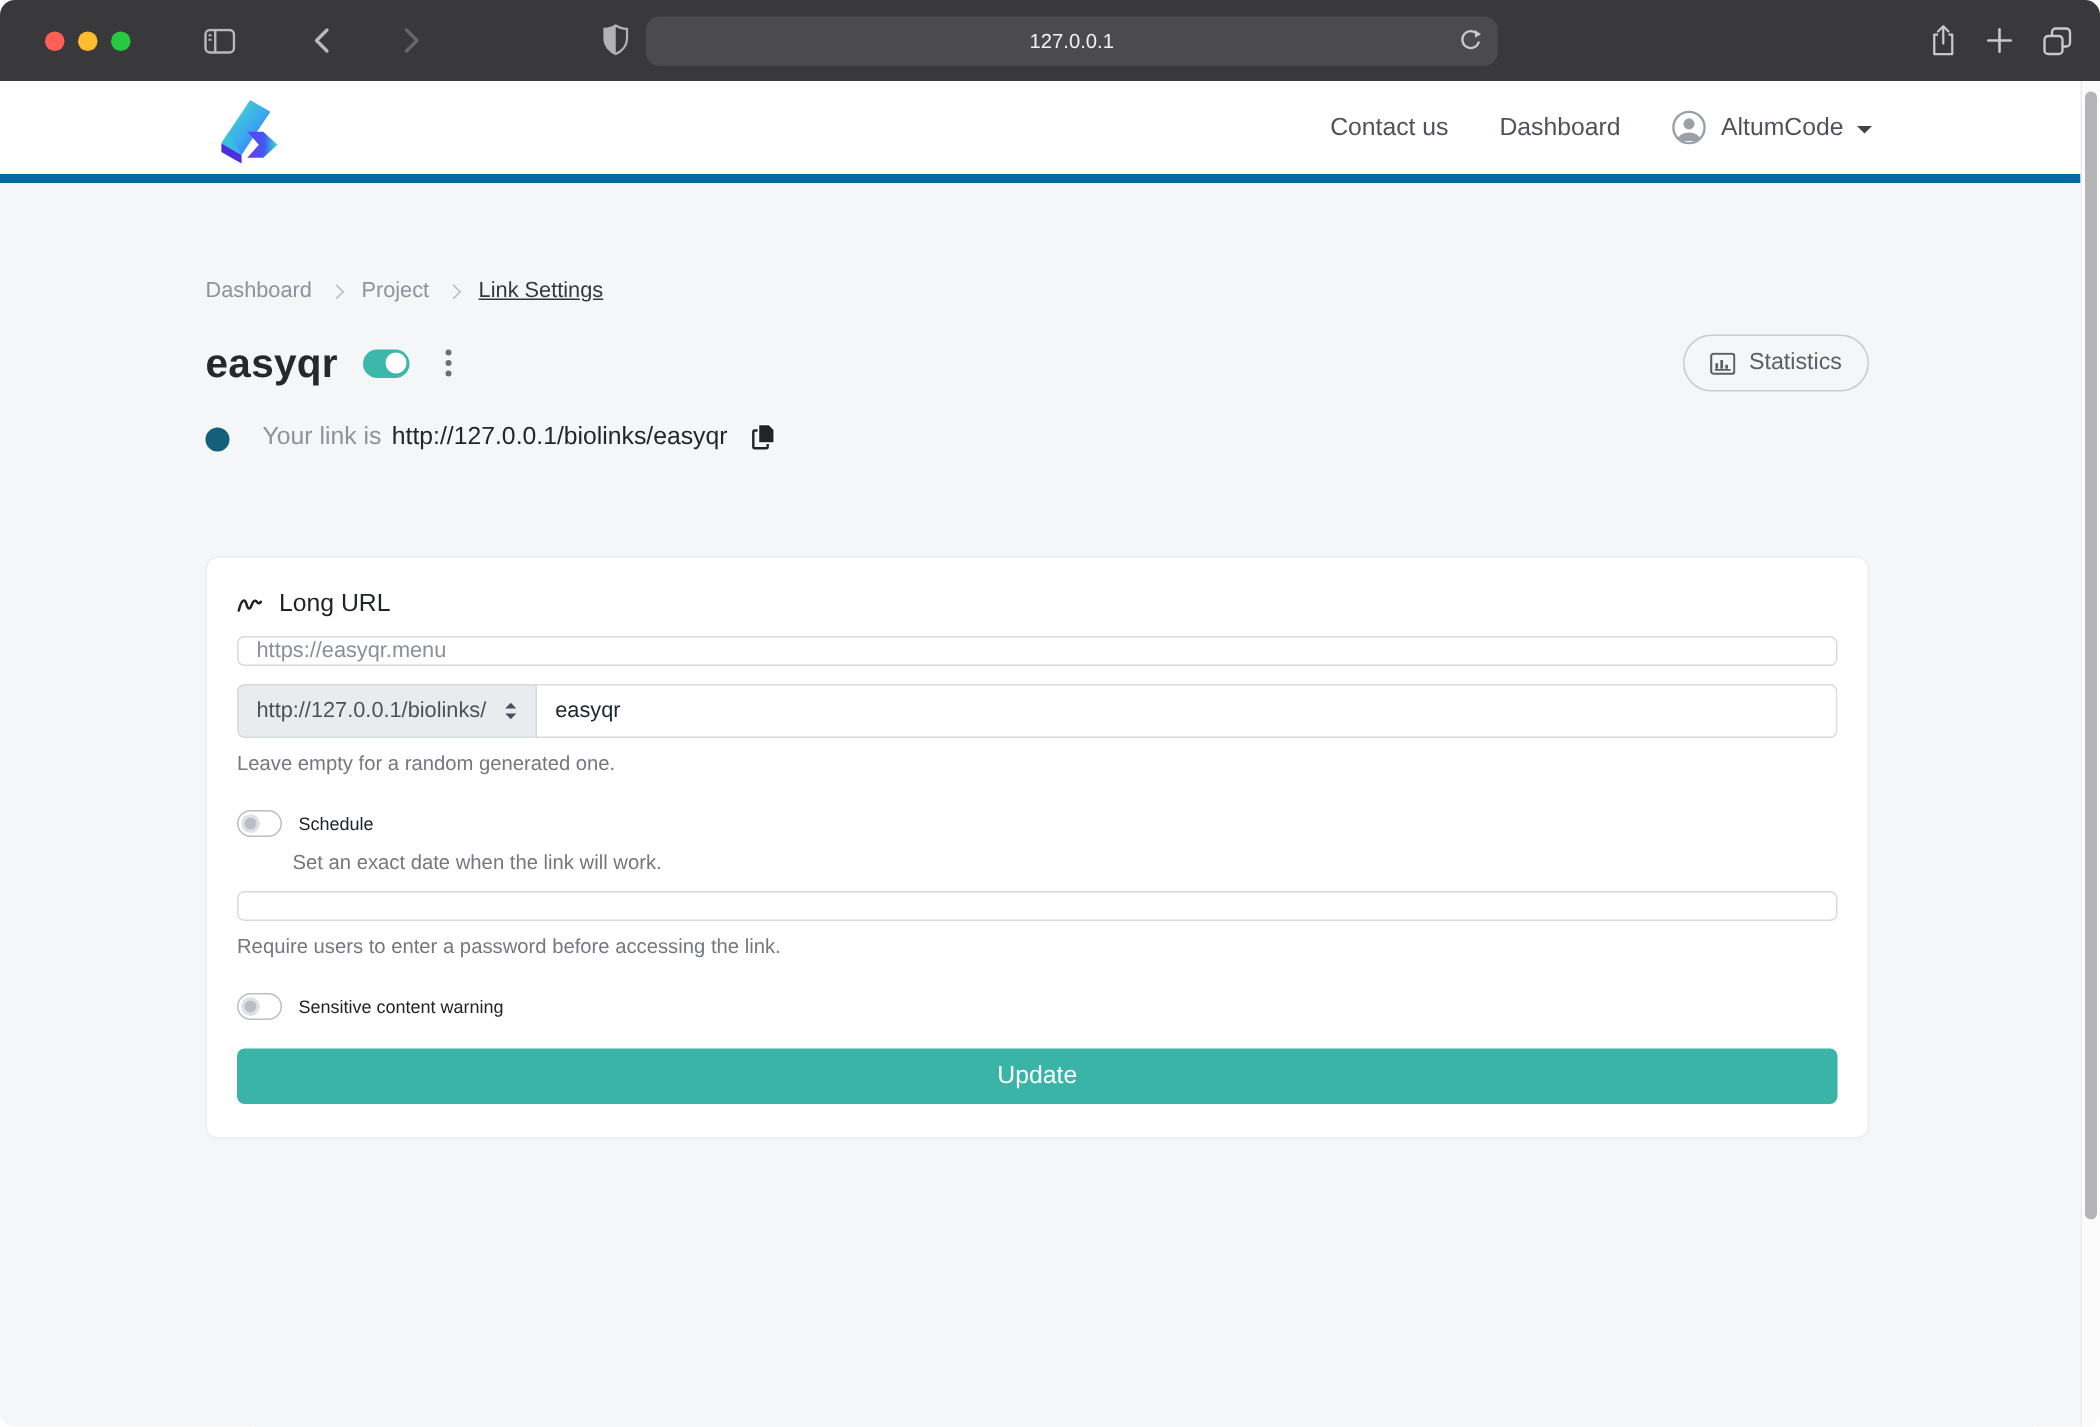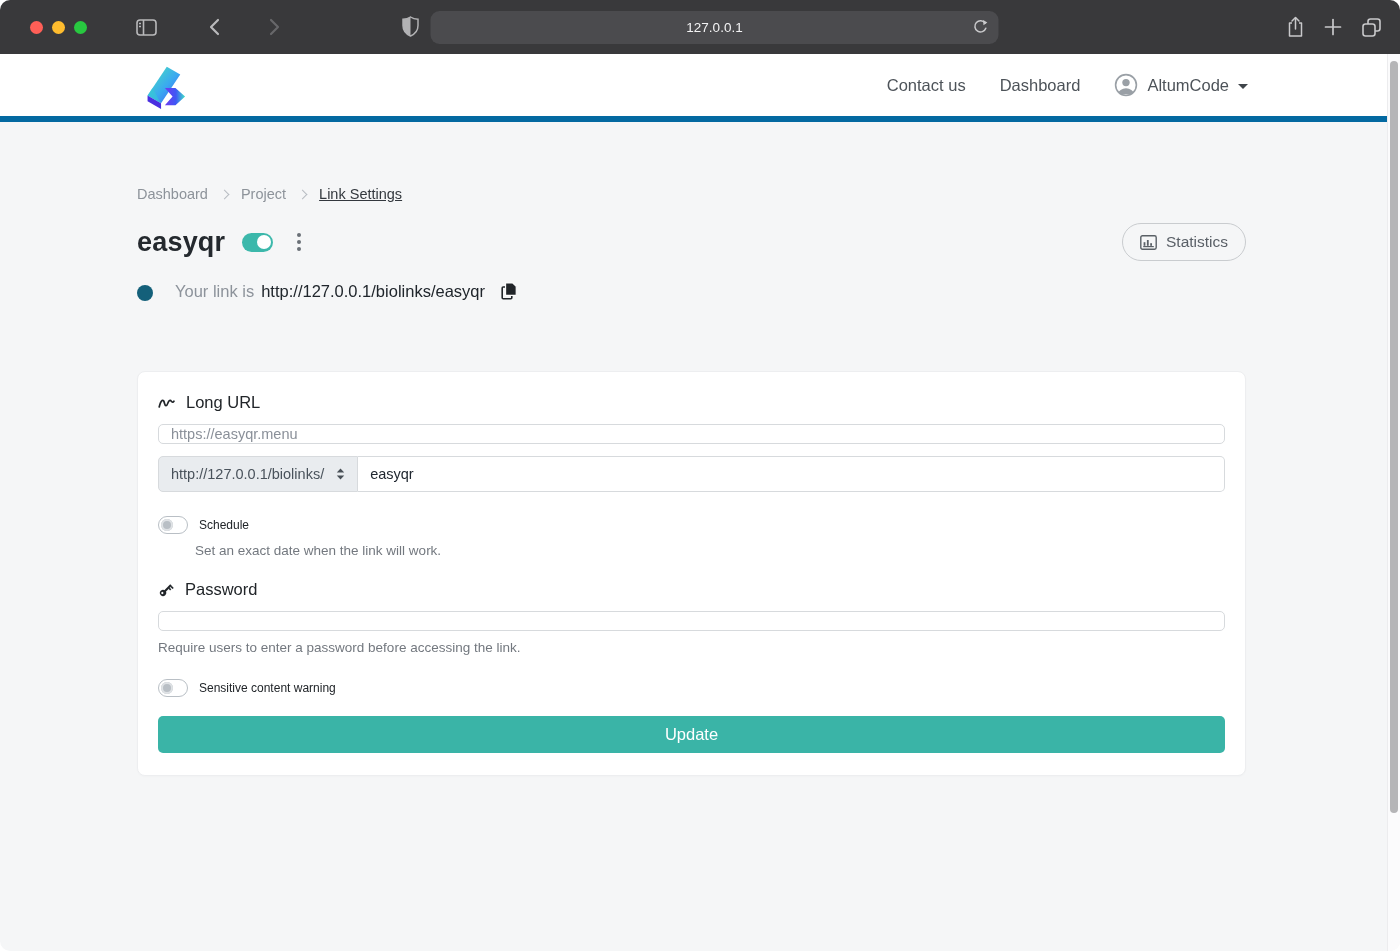--- a/index.html
+++ b/index.html
@@ -250,43 +250,30 @@
           <span>http://127.0.0.1/biolinks/</span>
           <span>
             <svg width="9" height="12" viewBox="0 0 9 12">
                 <polygon points="4.5,0.5 8.2,4.4 0.8,4.4" fill="#495057"></polygon>
                 <polygon points="4.5,11.5 8.2,7.6 0.8,7.6" fill="#495057"></polygon>
               </svg>
           </span>
         </span>
         <input class="text-input" type="text" value="easyqr" style="">
       </div>
+      <div class="helper">Leave empty for a random generated one.</div>
 
       <div class="toggle-row">
         <span class="switch off">
             <span class="knob"></span>
           </span>
         <span class="toggle-label">Schedule</span>
       </div>
       <div class="helper indent">Set an exact date when the link will work.</div>
 
-      <div class="field-label gap-top">
-        <span>
-          <svg width="16" height="16" viewBox="0 0 16 16">
-              <g transform="rotate(-45 8 8)">
-                <circle cx="3.8" cy="8" r="3.1" fill="#212529"></circle>
-                <circle cx="3.3" cy="7.5" r="1.1" fill="#ffffff"></circle>
-                <rect x="6" y="7" width="9" height="2.1" fill="#212529"></rect>
-                <rect x="10.6" y="9" width="1.7" height="2.2" fill="#212529"></rect>
-                <rect x="13.3" y="9" width="1.7" height="3" fill="#212529"></rect>
-              </g>
-            </svg>
-        </span>
-        <span>Password</span>
-      </div>
       <input class="text-input" type="text" value="" style="">
       <div class="helper">Require users to enter a password before accessing the link.</div>
 
       <div class="toggle-row">
         <span class="switch off">
             <span class="knob"></span>
           </span>
         <span class="toggle-label">Sensitive content warning</span>
       </div>
 

